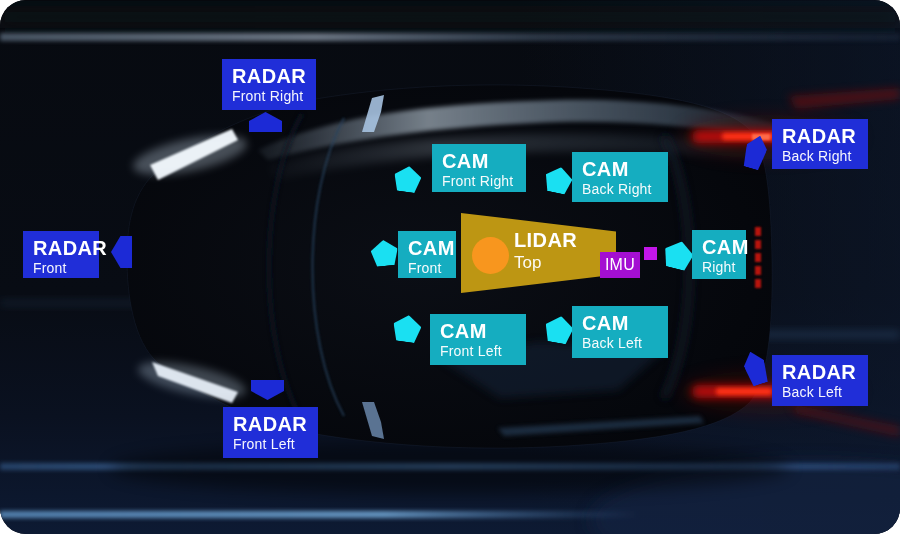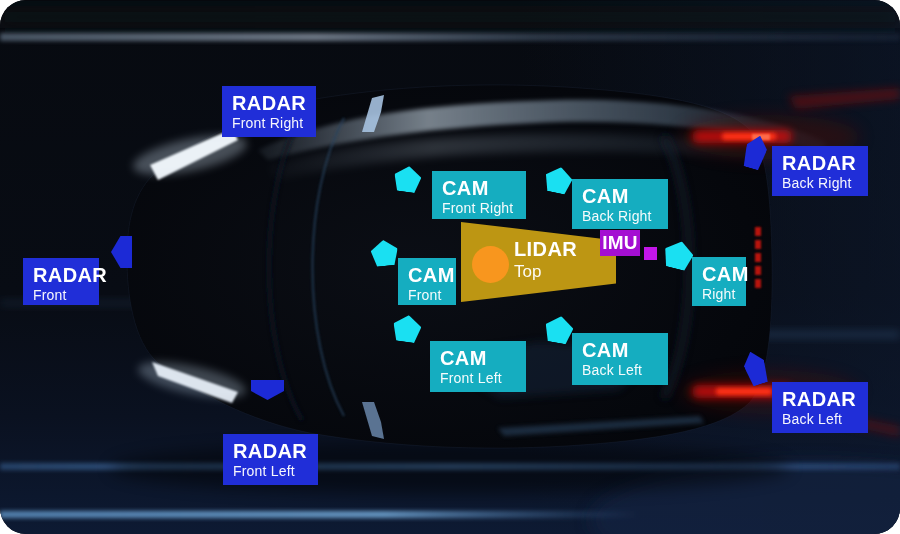--- a/index.html
+++ b/index.html
@@ -4,44 +4,44 @@
 <style>
   html,body{margin:0;padding:0;background:#ffffff;}
   #stage{
     position:relative;width:900px;height:534px;overflow:hidden;
     border-radius:26px;background:#070a10;
     font-family:"Liberation Sans", sans-serif;
     -webkit-font-smoothing:antialiased;
   }
   #scene{position:absolute;left:0;top:0;}
   
-  .lbl{position:absolute;box-sizing:border-box;color:#fff;padding:5px 10px 4px 10px;z-index:5;margin-top:27px;}
+  .lbl{position:absolute;box-sizing:border-box;color:#fff;padding:5px 10px 4px 10px;z-index:5;}
   .lbl .l1{font-size:20px;font-weight:700;letter-spacing:.4px;line-height:1.2;white-space:nowrap;}
   .lbl .l2{font-size:14px;font-weight:400;letter-spacing:.2px;line-height:1.2;opacity:.96;white-space:nowrap;}
   .radar{background:var(--radar-box,#202ed8);}
   .cam{background:var(--cam-box,#15adc0);}
   #lb-radar-front-right{left:222px;top:59px;width:94px;height:51px;}
   #lb-radar-back-right {left:772px;top:119px;width:96px;height:50px;}
   #lb-radar-front      {left:23px; top:231px;width:76px;height:47px;}
   #lb-radar-front-left {left:223px;top:407px;width:95px;height:51px;}
   #lb-radar-back-left  {left:772px;top:355px;width:96px;height:51px;}
   #lb-cam-front-right  {left:432px;top:144px;width:94px;height:48px;}
   #lb-cam-back-right   {left:572px;top:152px;width:96px;height:50px;}
   #lb-cam-front        {left:398px;top:231px;width:58px;height:47px;}
   #lb-cam-back         {left:692px;top:230px;width:54px;height:49px;}
   #lb-cam-front-left   {left:430px;top:314px;width:96px;height:51px;}
   #lb-cam-back-left    {left:572px;top:306px;width:96px;height:52px;}
   
-  #lb-imu{position:absolute;left:600px;top:230px;width:40px;height:26px;z-index:5;
-    background:var(--imu-box,#a40fd2);color:#fff;font-size:19px;font-weight:700;
+  #lb-imu{position:absolute;left:600px;top:252px;width:40px;height:26px;z-index:5;
+    background:var(--imu-box,#a40fd2);color:#fff;font-size:16px;font-weight:400;
     display:flex;align-items:center;justify-content:center;letter-spacing:.3px;}
   #imu-dot{position:absolute;left:644px;top:247px;width:13px;height:13px;z-index:5;
     background:var(--imu-dot,#c316ea);}
   
-  #lidar{position:absolute;left:461px;top:222px;width:155px;height:80px;z-index:4;
+  #lidar{position:absolute;left:461px;top:213px;width:155px;height:80px;z-index:4;
     background:var(--lidar-wedge,#bd9613);
     clip-path:polygon(0 0,100% 23%,100% 77%,0 100%);color:#fff;}
   #lidar-dot{position:absolute;left:11px;top:24px;width:37px;height:37px;border-radius:50%;
     background:var(--lidar-dot,#f8961e);}
   #lidar-text{position:absolute;left:53px;top:15px;}
   #lidar-text .l1{font-size:20px;font-weight:700;letter-spacing:.4px;line-height:1.2;}
   #lidar-text .l2{font-size:17px;font-weight:400;line-height:1.25;opacity:.96;}
   
   .marker{position:absolute;z-index:4;}
   .m-blue{background:var(--radar-marker,#1c2ad6);}

